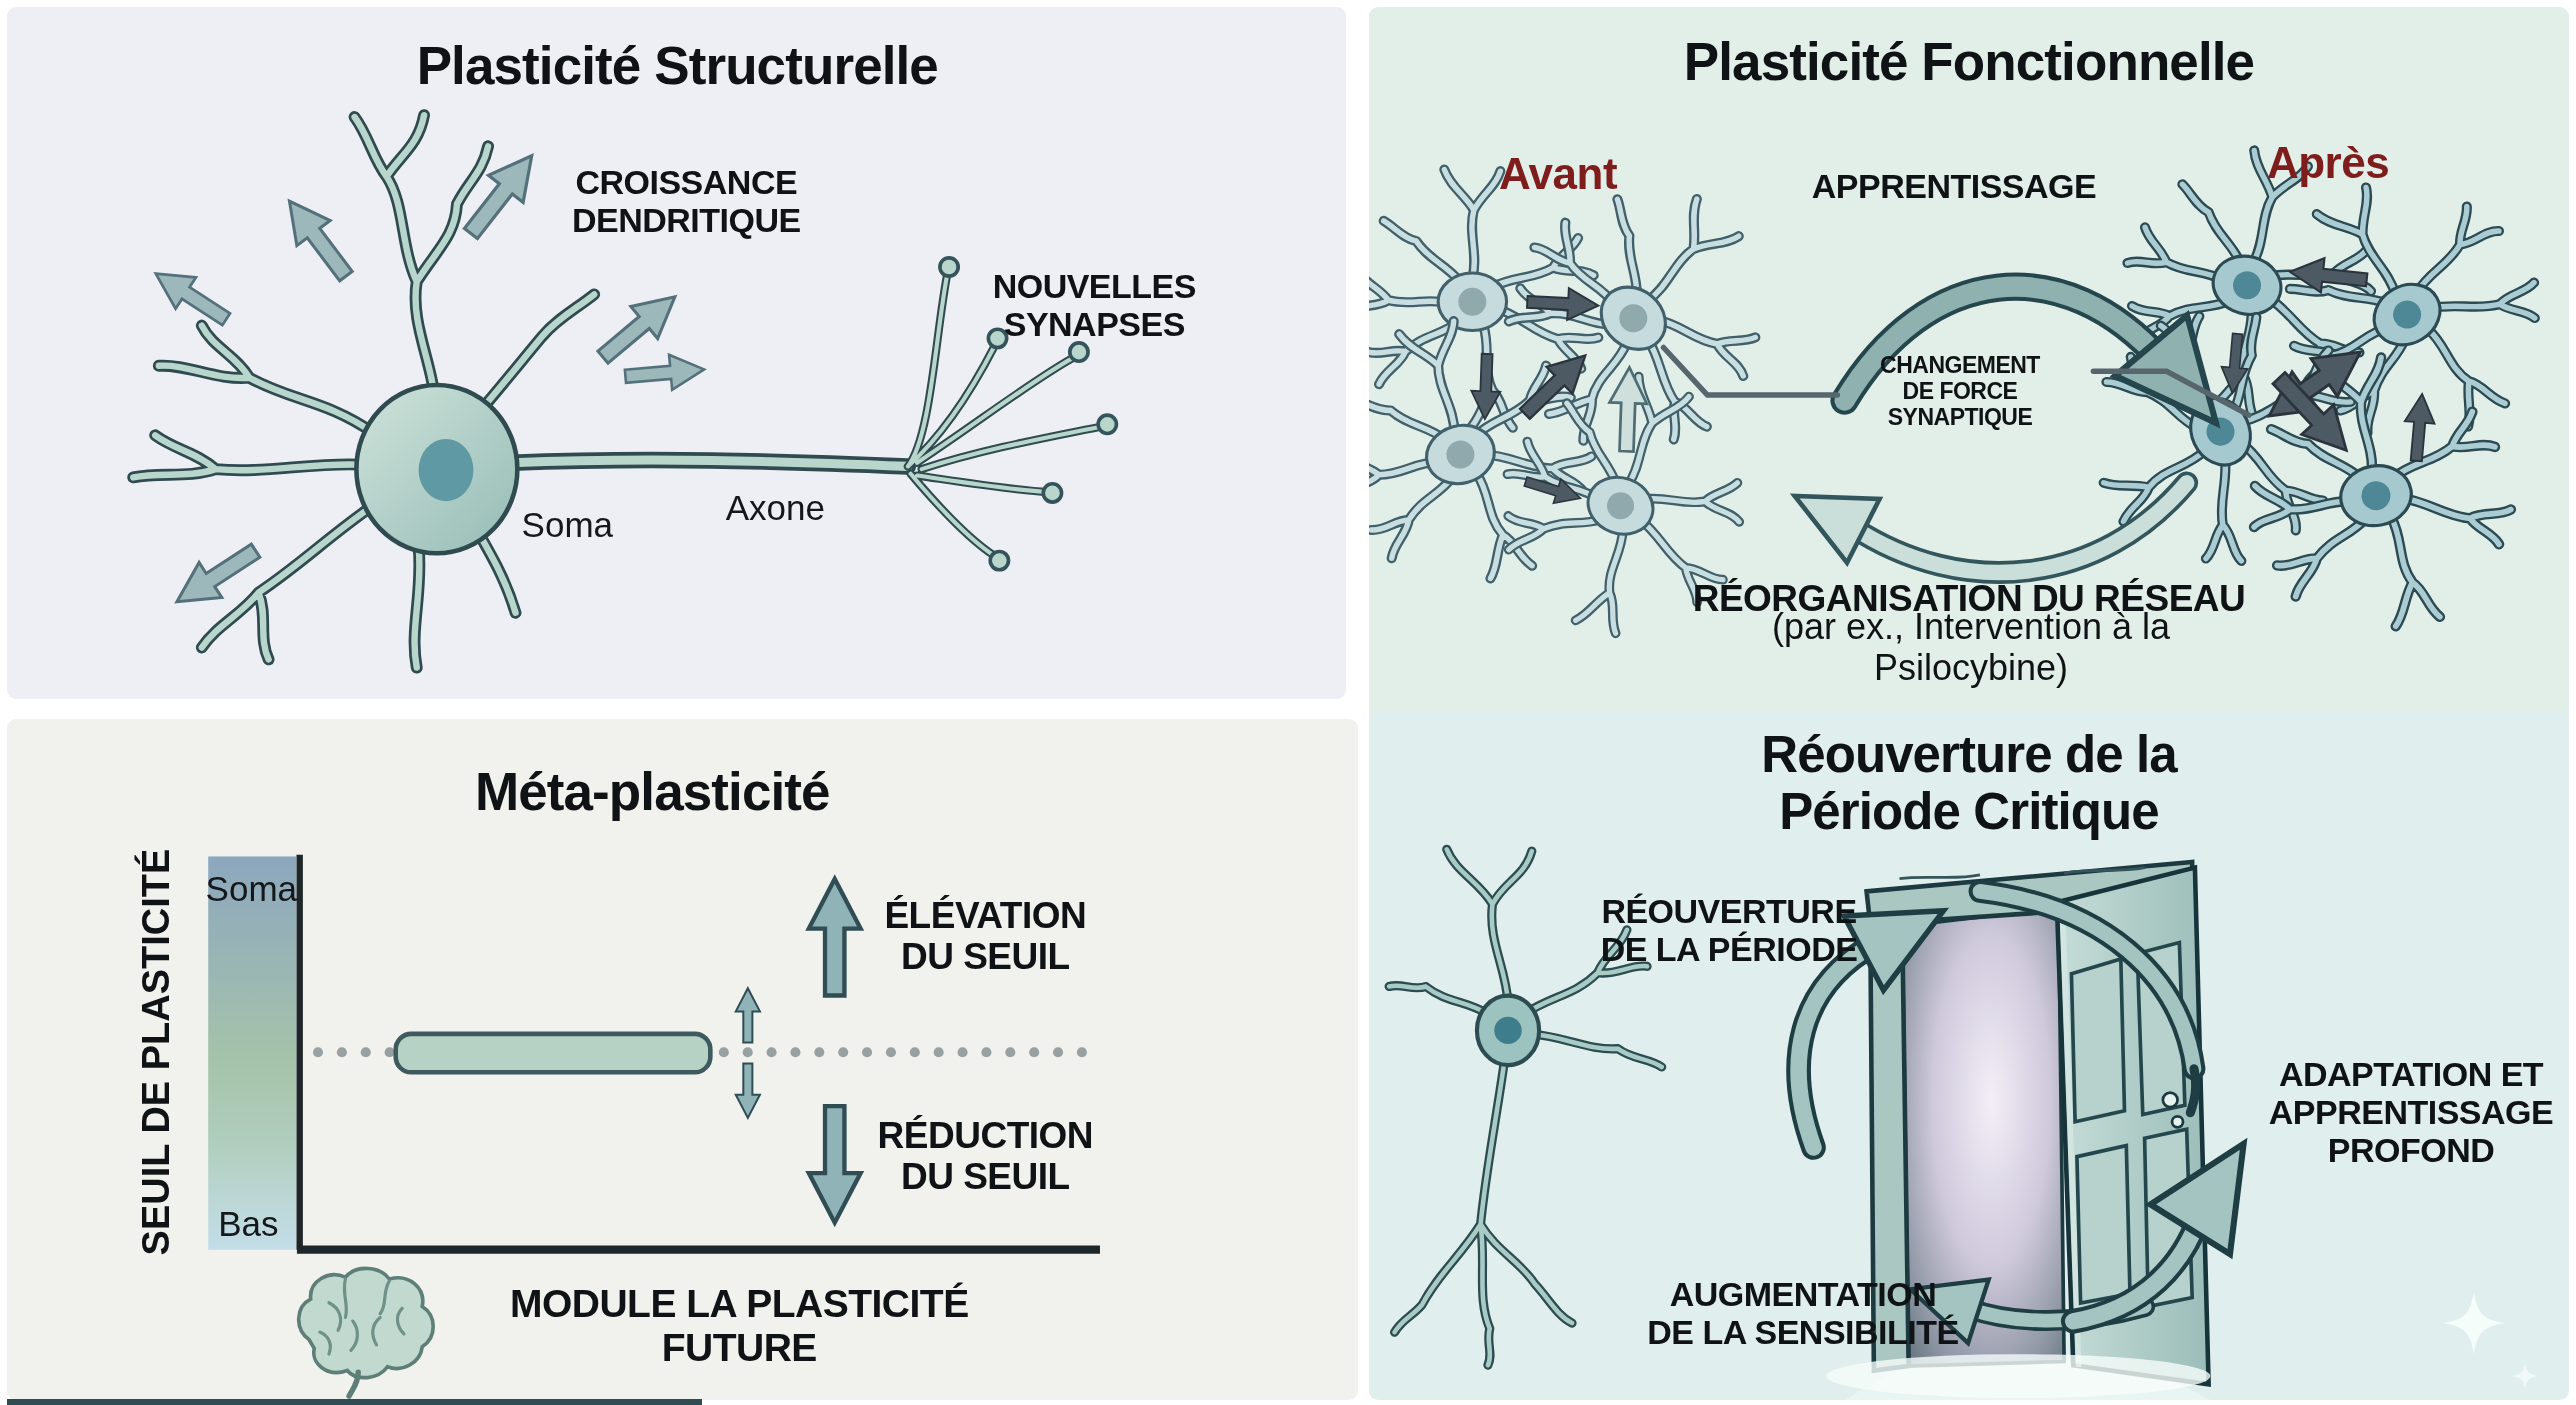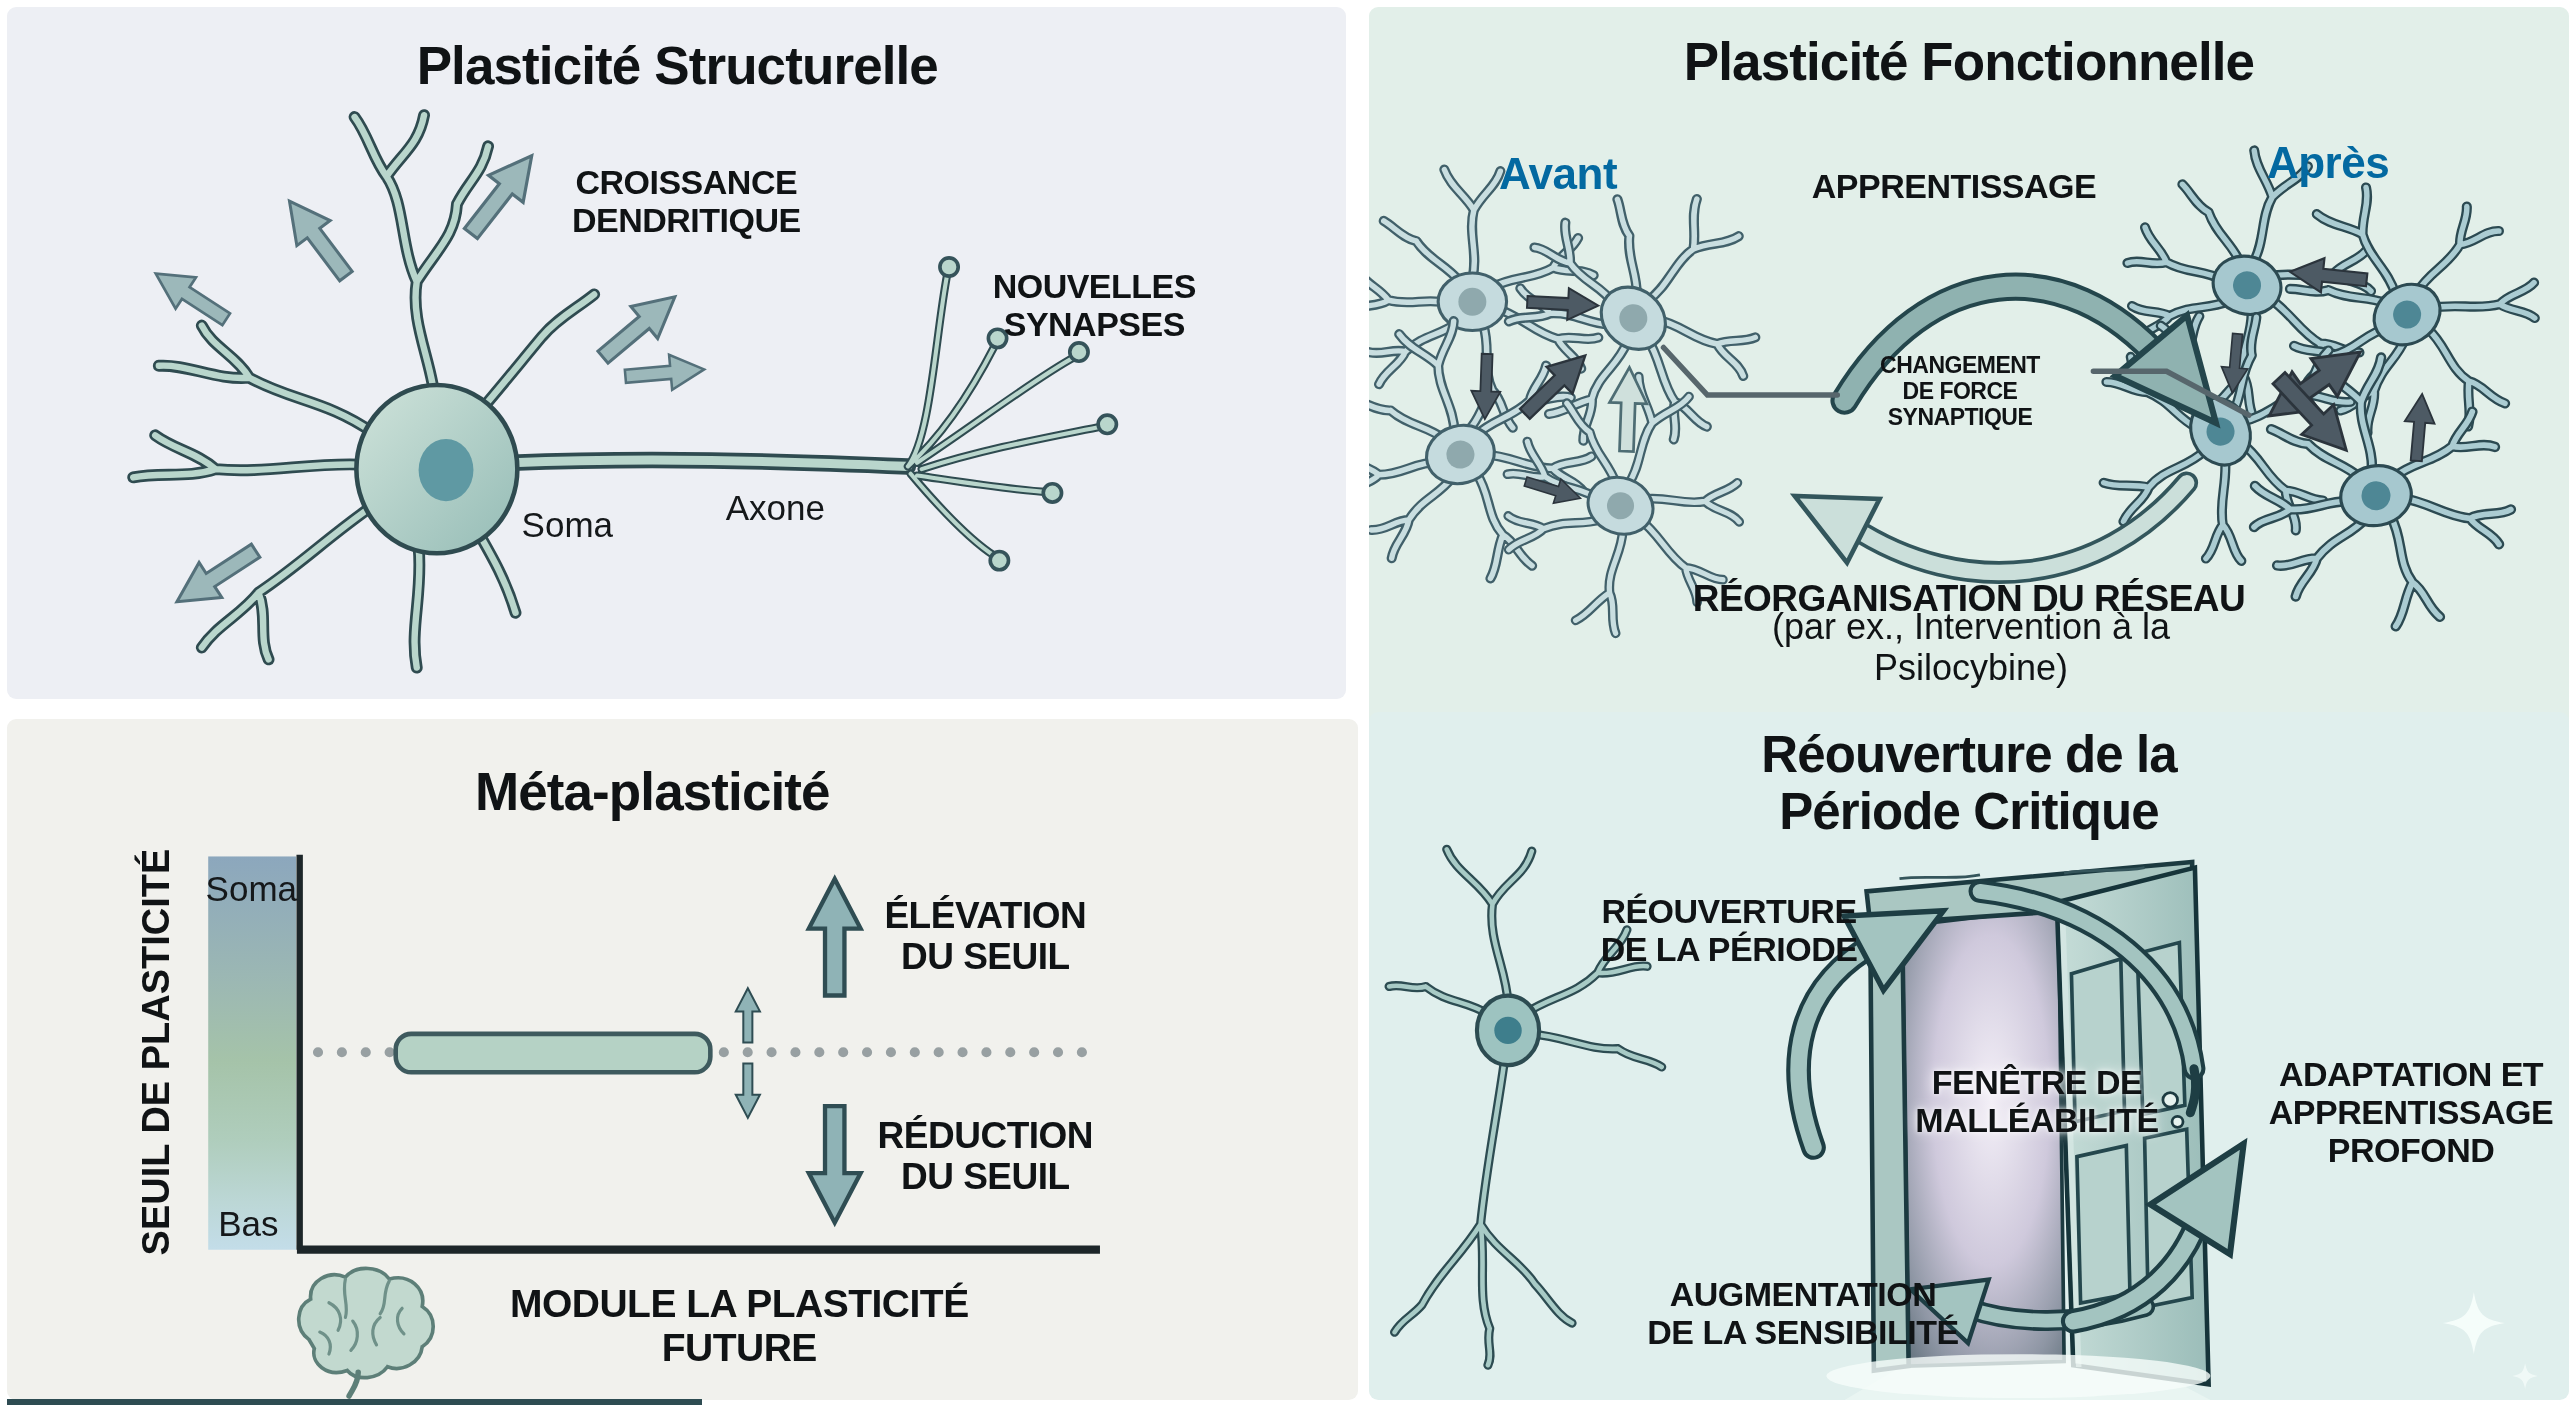--- a/index.html
+++ b/index.html
@@ -11,21 +11,21 @@
   #p-meta{left:7.3px;top:719px;width:1339px;height:681px;background:#f1f1ed;padding-left:12px;}
   #p-critical{left:1369px;top:712px;width:1200px;height:688px;background:#e0efed;}
   .label{position:absolute;transform:translate(-50%,-50%);color:#101315;font-weight:bold;
          text-align:center;white-space:pre-line;line-height:1.12;letter-spacing:-0.5px;}
   .panel-title{font-size:53px;letter-spacing:-0.9px;}
   .lbl-37{font-size:34px;}
   .lbl-36{font-size:23px;}
   .lbl-40{font-size:37px;}
   .lbl-43{font-size:39px;}
   .lbl-plain38{font-size:35px;font-weight:normal;color:#15181a;letter-spacing:0;}
-  .ba-label{font-size:44px;color:#0369a1;}
+  .ba-label{font-size:44px;color:#7f1d1d;}
   .example{font-size:36px;font-weight:normal;letter-spacing:0;}
   .axis-label{font-size:38px;transform:translate(-50%,-50%) rotate(-90deg);transform-origin:center;letter-spacing:0;}
   .glow{text-shadow:0 0 12.8px rgba(255,255,255,.9),0 0 5.5px rgba(255,255,255,.8);}
   .bottom-strip{position:absolute;left:7.3px;top:1399px;width:695px;height:6.4px;background:#2e4c52;}
   
   .arw-tl{fill:#9cb8ba;stroke:#54707a;stroke-width:3.5;}
   .arw-meta{fill:#8fb3b6;stroke:#2f4d53;stroke-width:4;}
   .arw-dk{fill:#4d5a64;stroke:#2b343c;stroke-width:3;}
   .arw-lt{fill:#cfe0dc;stroke:#4e6d74;stroke-width:3.5;}
   .lk-d{stroke:var(--nd,#3a565e);stroke-width:13;fill:none;stroke-linecap:round;}
@@ -263,22 +263,20 @@
       </g>
     </g>
     <g fill="#f6fdfb">
       <path d="M1208,634 C1212,658 1218,664 1242,668 C1218,672 1212,678 1208,702 C1204,678 1198,672 1174,668 C1198,664 1204,658 1208,634 Z" opacity="0.95"></path>
       <path d="M1264,712 C1266,722 1268,724 1278,726 C1268,728 1266,730 1264,740 C1262,730 1260,728 1250,726 C1260,724 1262,722 1264,712 Z" opacity="0.7"></path>
     </g>
   </svg>
   <div class="label panel-title" style="left:600px;top:71px;font-size:51px;">Réouverture de la Période Critique</div>
   <div class="label lbl-37" style="left:360px;top:218px;">RÉOUVERTURE
 DE LA PÉRIODE</div>
-  <div class="label lbl-37 glow" style="left:668px;top:389px;">FENÊTRE DE
-MALLÉABILITÉ</div>
   <div class="label lbl-37" style="left:1042px;top:400px;">ADAPTATION ET
 APPRENTISSAGE
 PROFOND</div>
   <div class="label lbl-37" style="left:434px;top:601px;">AUGMENTATION
 DE LA SENSIBILITÉ</div>
 </div>
 
 <div class="bottom-strip"></div>
 
 

